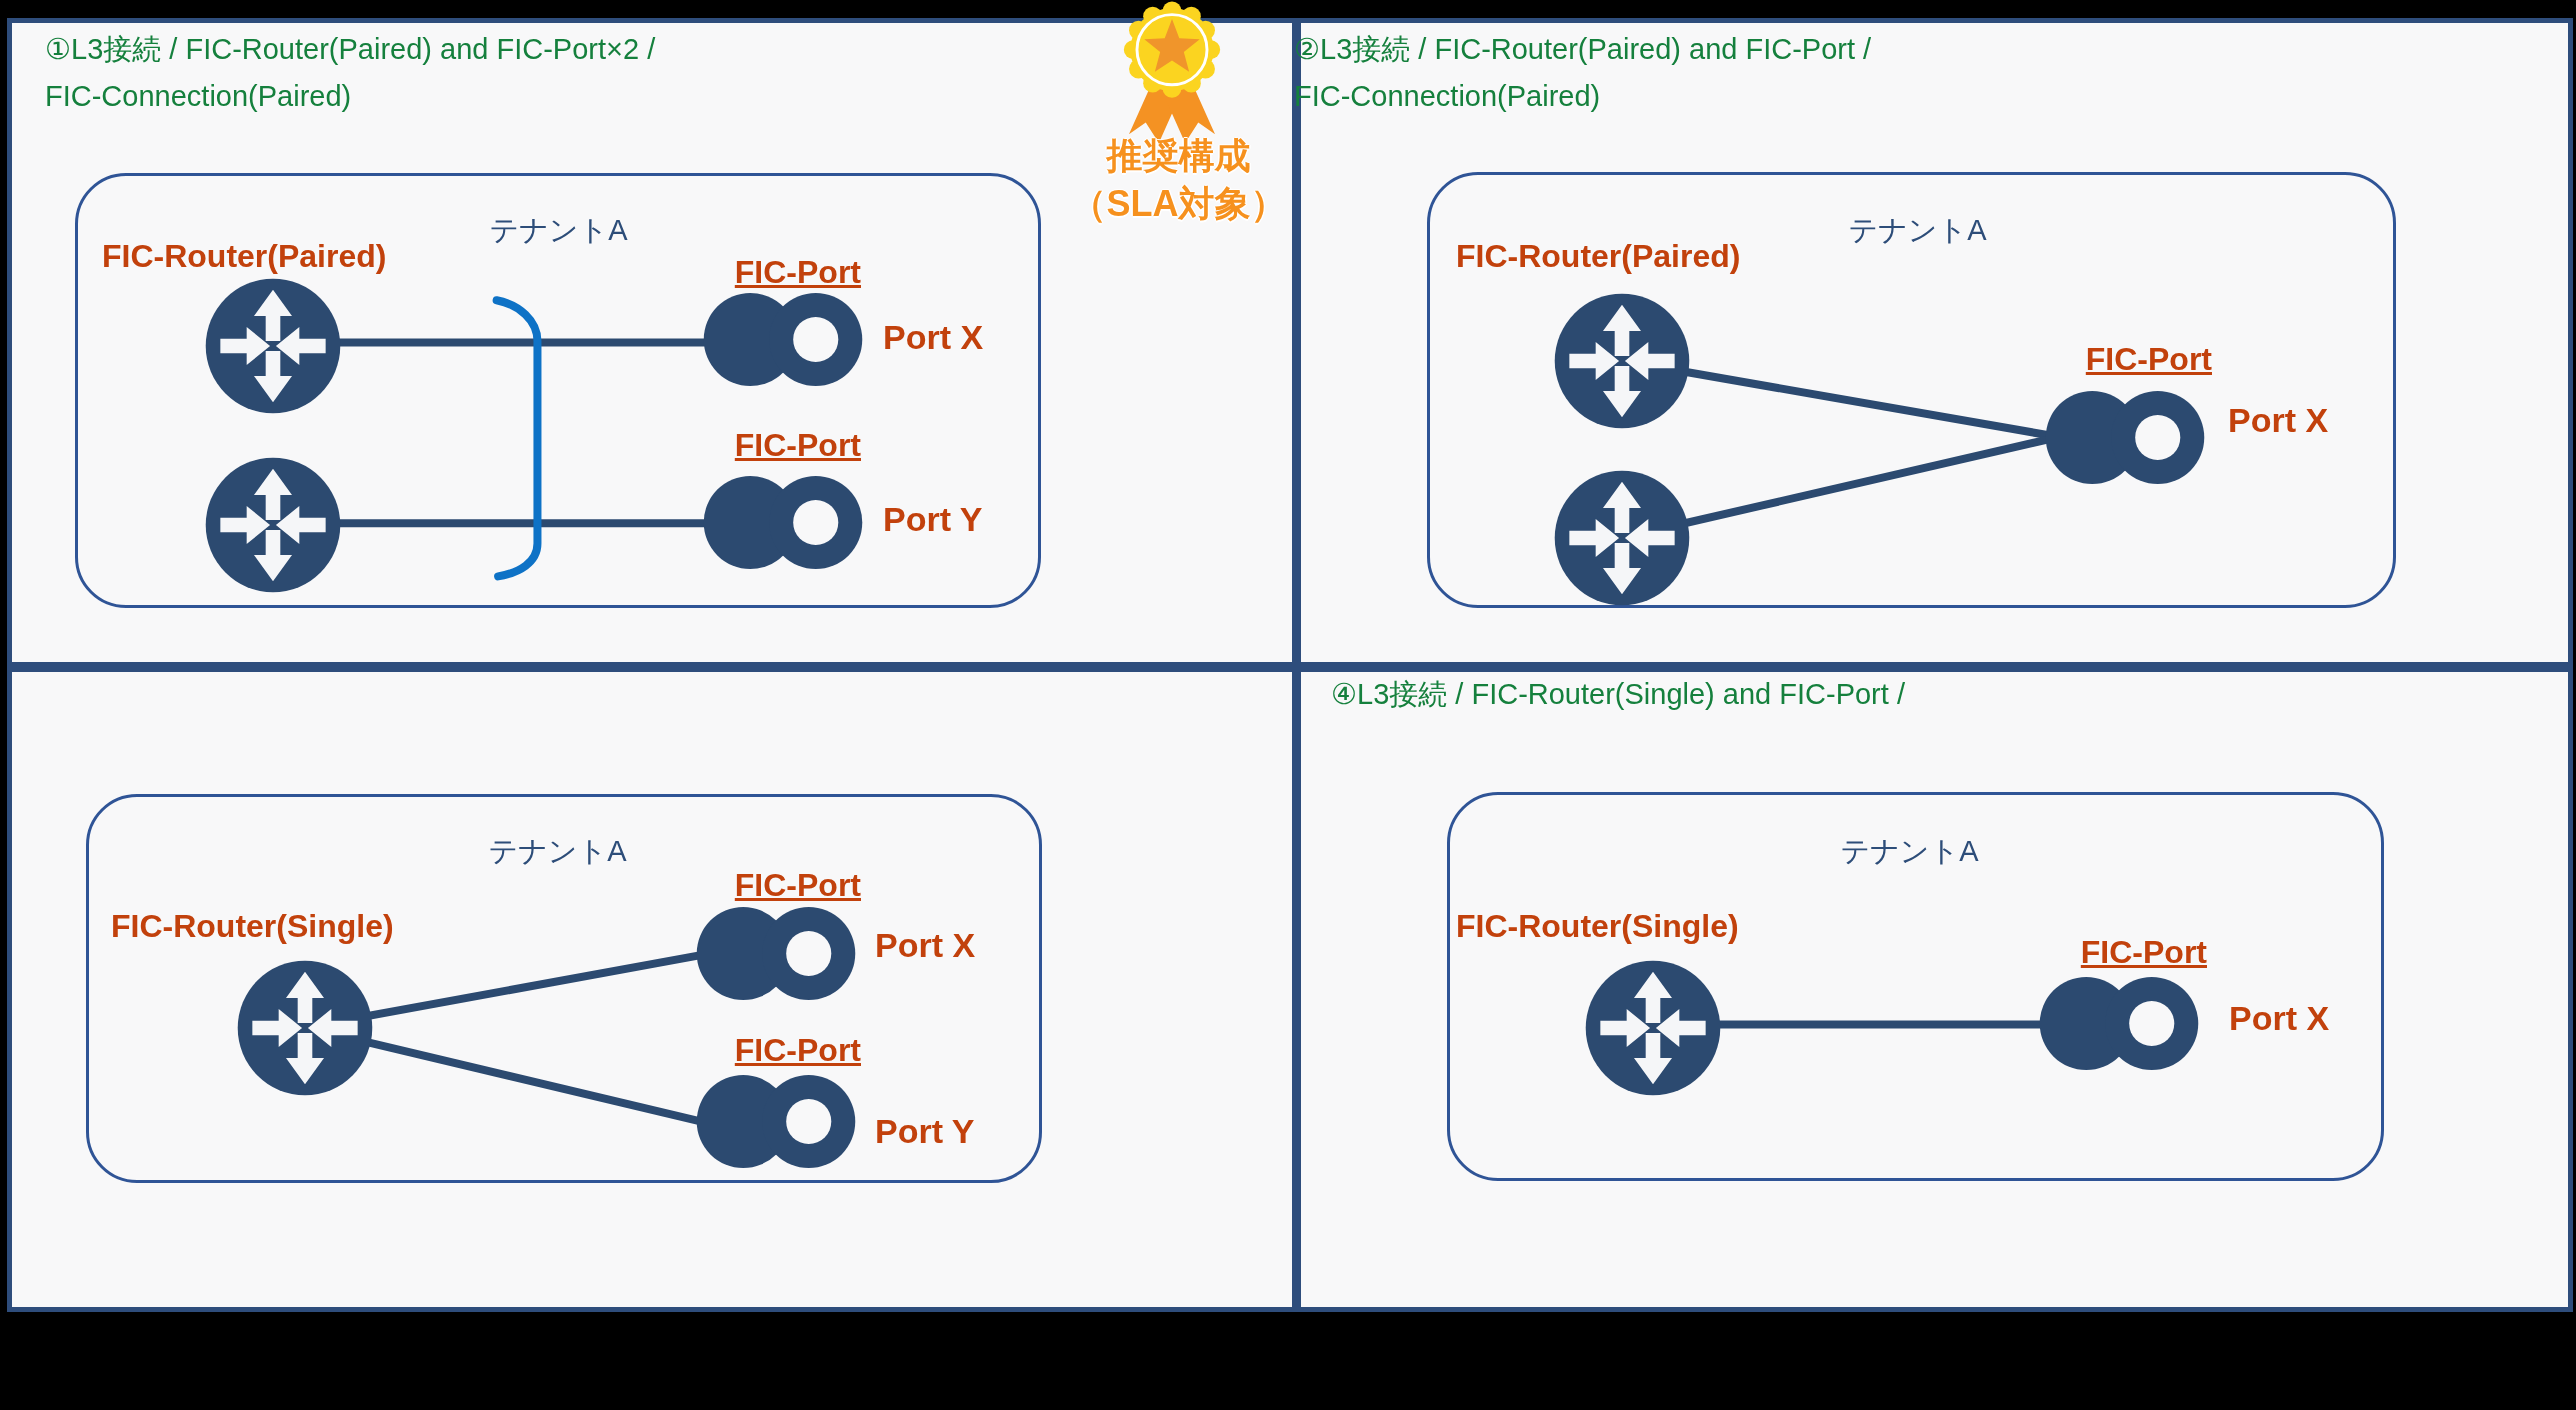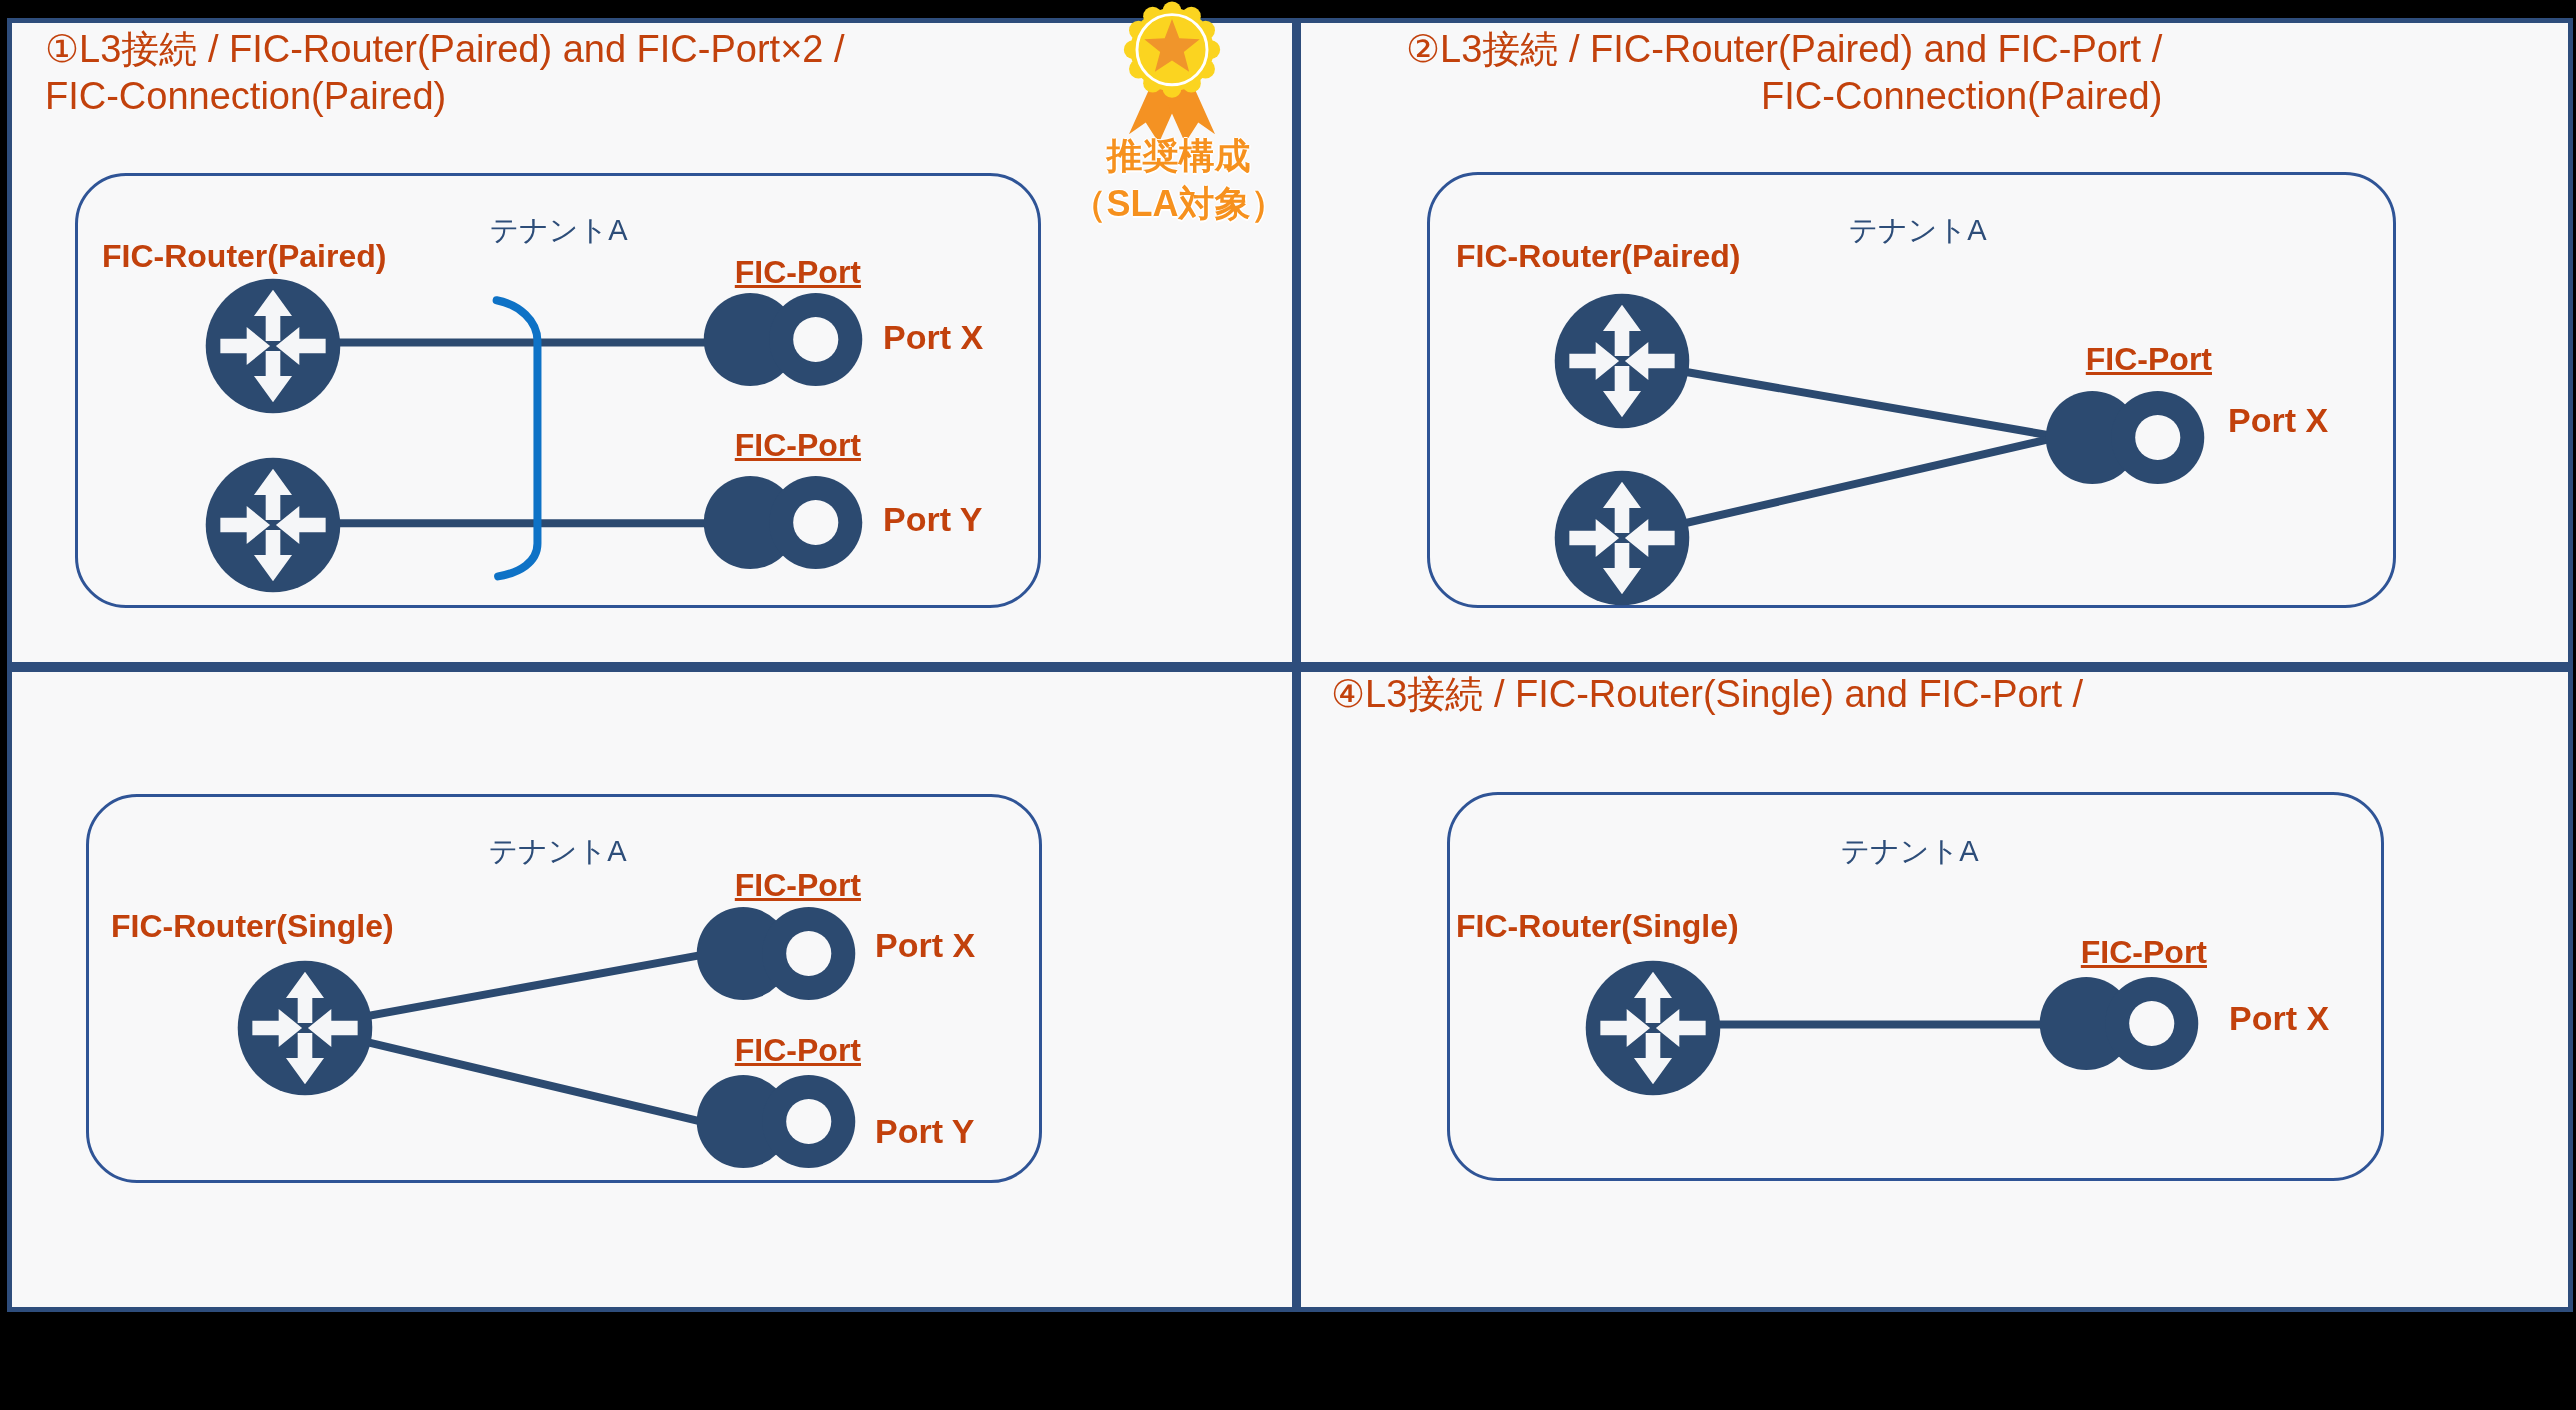--- a/index.html
+++ b/index.html
@@ -4,21 +4,21 @@
 <style>
   html,body{margin:0;padding:0;background:#000;}
   #canvas{position:relative;width:2576px;height:1410px;background:#000;overflow:hidden;
           font-family:"Liberation Sans","DejaVu Sans",sans-serif;}
   .abs{position:absolute;}
   .frame{left:7.3px;top:18px;width:2566px;height:1294px;background:#f8f8f9;
          border:5.1px solid #2e4d7c;box-sizing:border-box;}
   .vdiv{left:1292px;top:18px;width:8.7px;height:1294px;background:#2e4d7c;}
   .hdiv{left:7.3px;top:662px;width:2566px;height:9.5px;background:#2e4d7c;}
   .tenantbox{border:3.6px solid #2f5496;border-radius:51px;box-sizing:border-box;background:transparent;}
-  .title{color:#c2410c;font-size:38px;line-height:47px;white-space:nowrap;}
+  .title{color:#15803d;font-size:29px;line-height:47px;white-space:nowrap;}
   .tenant-lbl{width:219px;text-align:center;font-size:29px;color:#2d4d79;white-space:nowrap;margin-top:16px;}
   .lbl{font-weight:bold;color:#c2410c;font-size:32px;white-space:nowrap;}
   .portlbl{width:175px;text-align:right;text-decoration:underline;}
   .portname{font-size:34px;}
   .badge-text{width:219px;text-align:center;font-weight:bold;font-size:36px;line-height:48px;
               color:#f6911e;white-space:nowrap;
               text-shadow:-1.5px 0 #fff,1.5px 0 #fff,0 -1.5px #fff,0 1.5px #fff;}
   svg{display:block;}
   .overlay{left:0;top:0;pointer-events:none;}
 </style>
@@ -108,21 +108,21 @@
     <div>①L3接続 / FIC-Router(Paired) and FIC-Port×2 /</div>
     <div>FIC-Connection(Paired)</div>
   </div>
   <div class="abs tenant-lbl" style="left:449px;top:195px;">テナントA</div>
   <div class="abs lbl" style="left:102px;top:238px;">FIC-Router(Paired)</div>
   <div class="abs lbl portlbl" style="left:686px;top:254px;">FIC-Port</div>
   <div class="abs lbl portname" style="left:883px;top:318px;">Port X</div>
   <div class="abs lbl portlbl" style="left:686px;top:427px;">FIC-Port</div>
   <div class="abs lbl portname" style="left:883px;top:500px;">Port Y</div>
 
-  <div class="abs title" style="left:1406px;top:26px;text-align:right;">
+  <div class="abs title" style="left:1294px;top:26px;">
     <div>②L3接続 / FIC-Router(Paired) and FIC-Port /</div>
     <div>FIC-Connection(Paired)</div>
   </div>
   <div class="abs tenant-lbl" style="left:1808px;top:195px;">テナントA</div>
   <div class="abs lbl" style="left:1456px;top:238px;">FIC-Router(Paired)</div>
   <div class="abs lbl portlbl" style="left:2037px;top:341px;">FIC-Port</div>
   <div class="abs lbl portname" style="left:2228px;top:401px;">Port X</div>
 
   <div class="abs tenant-lbl" style="left:448px;top:816px;">テナントA</div>
   <div class="abs lbl" style="left:111px;top:908px;">FIC-Router(Single)</div>

